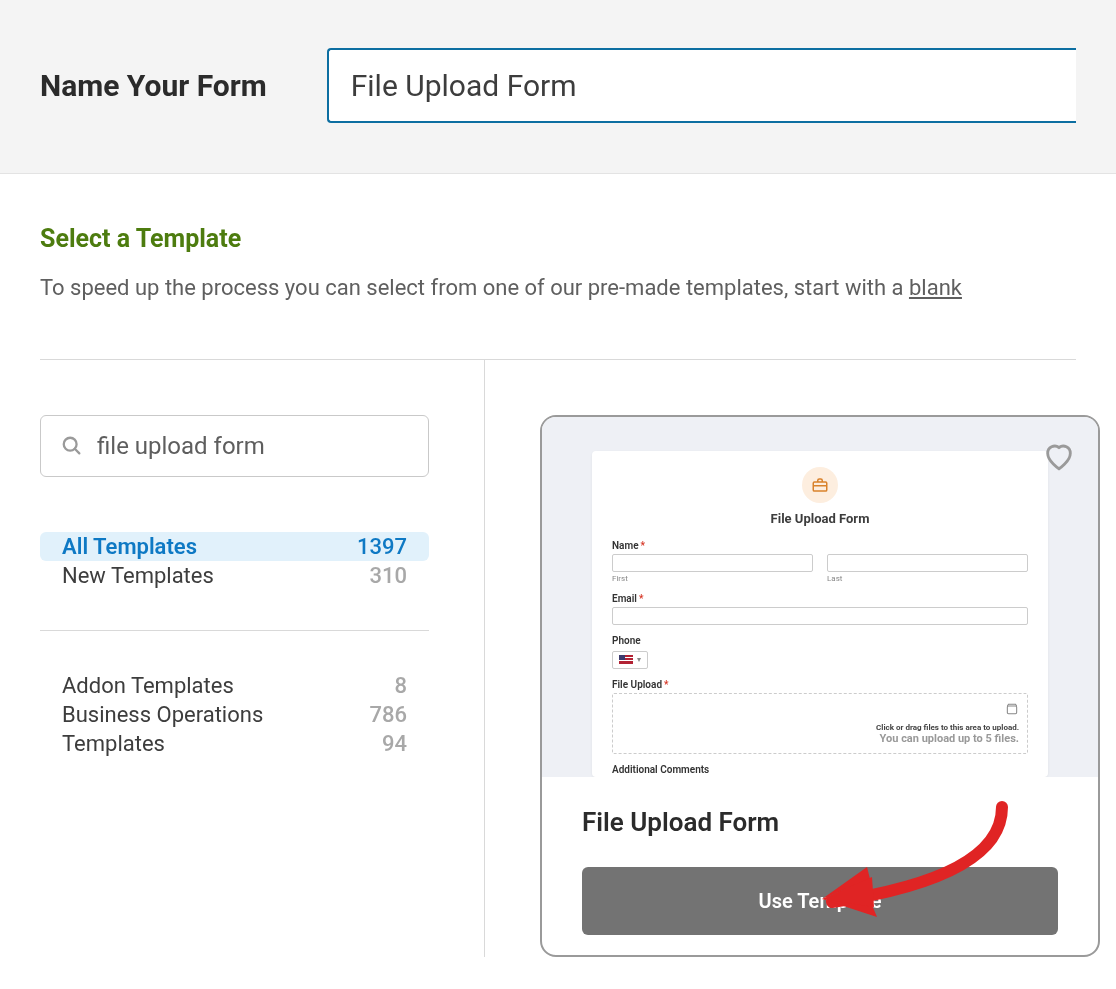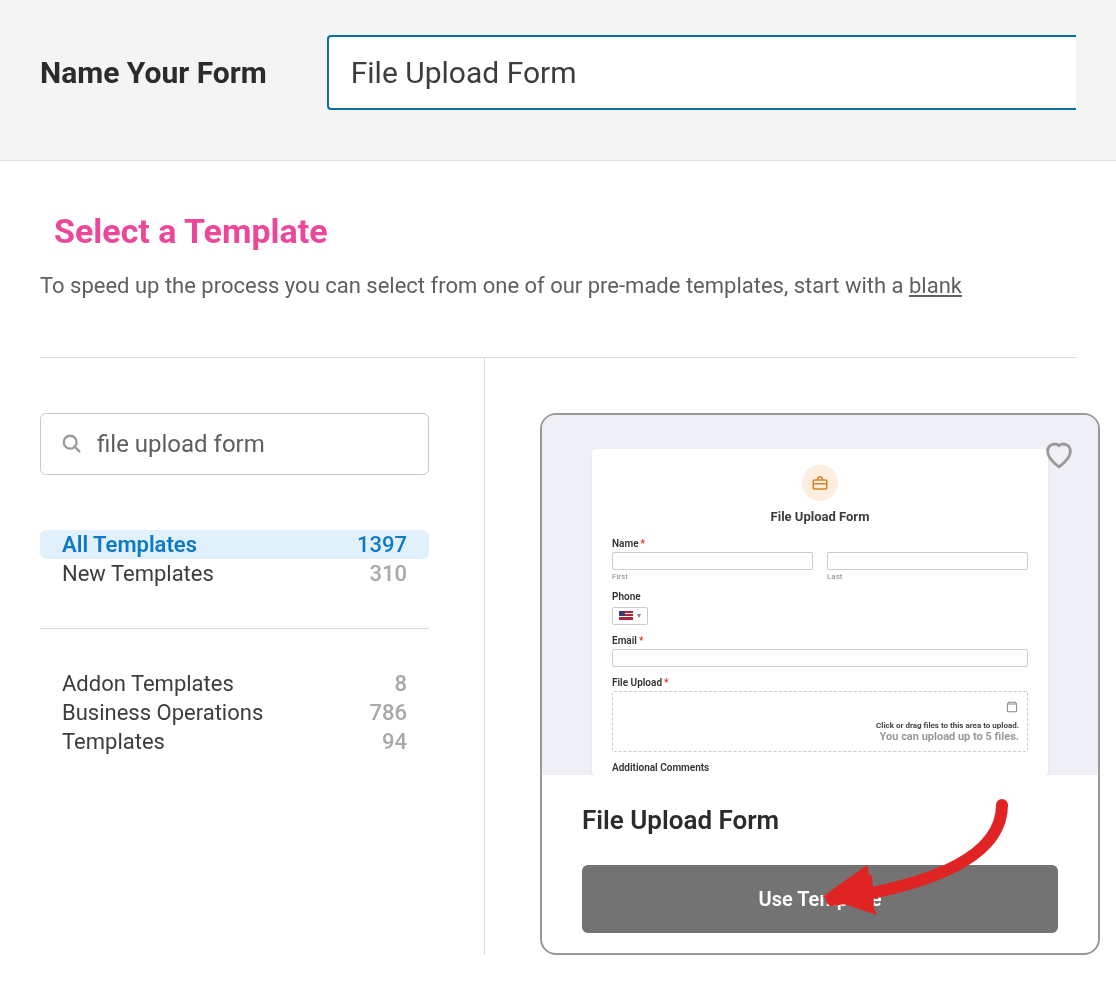--- a/index.html
+++ b/index.html
@@ -4,21 +4,21 @@
   <style>
     * { box-sizing: border-box; margin: 0; padding: 0; }
     body {
       font-family: -apple-system, BlinkMacSystemFont, "Segoe UI", Roboto, Helvetica, Arial, sans-serif;
       color: #3d3d3d;
       background: #fff;
       width: 1116px;
     }
     .header {
       background: #f4f4f4;
-      padding: 35px 40px 50px;
+      padding: 48px 40px 50px;
       border-bottom: 1px solid #e3e3e3;
       display: flex;
       align-items: center;
       gap: 60px;
     }
     .header-label {
       font-size: 30px;
       font-weight: 700;
       color: #2b2b2b;
     }
@@ -32,25 +32,24 @@
       color: #3d3d3d;
       background: #fff;
       border-right: none;
       border-top-left-radius: 4px;
       border-bottom-left-radius: 4px;
     }
     .body {
       padding: 50px 40px 0;
     }
     .section-title {
-      font-size: 34px;
+      font-size: 25px;
       font-weight: 700;
-      color: #ec4899;
+      color: #4d7c0f;
       margin-bottom: 18px;
-      margin-left: 14px;
     }
     .section-sub {
       font-size: 22px;
       color: #5f5f5f;
       line-height: 1.5;
     }
     .section-sub a { color: #5f5f5f; text-decoration: underline; }
     .divider {
       height: 1px;
       background: #d9d9d9;
@@ -322,30 +321,30 @@
                   <div class="mini-sublabel">First</div>
                 </div>
                 <div class="mini-col">
                   <div class="mini-input"></div>
                   <div class="mini-sublabel">Last</div>
                 </div>
               </div>
             </div>
 
             <div class="mini-field">
+              <span class="mini-label"><span>Email</span><span class="req">*</span></span>
+              <div class="mini-input"></div>
+            </div>
+
+            <div class="mini-field">
               <span class="mini-label">Phone</span>
               <span class="mini-flag">
                 <span class="flag-us"></span>
                 <span style="color:#888">▾</span>
               </span>
-            </div>
-
-            <div class="mini-field">
-              <span class="mini-label"><span>Email</span><span class="req">*</span></span>
-              <div class="mini-input"></div>
             </div>
 
             <div class="mini-field">
               <span class="mini-label"><span>File Upload</span><span class="req">*</span></span>
               <div class="mini-upload">
                 <svg viewBox="0 0 24 24" fill="none" stroke="#888" stroke-width="1.8">
                   <rect x="4" y="7" width="16" height="13" rx="2"></rect>
                   <path d="M4 7l2-3h12l2 3"></path>
                 </svg>
                 <div class="l1">Click or drag files to this area to upload.</div>

